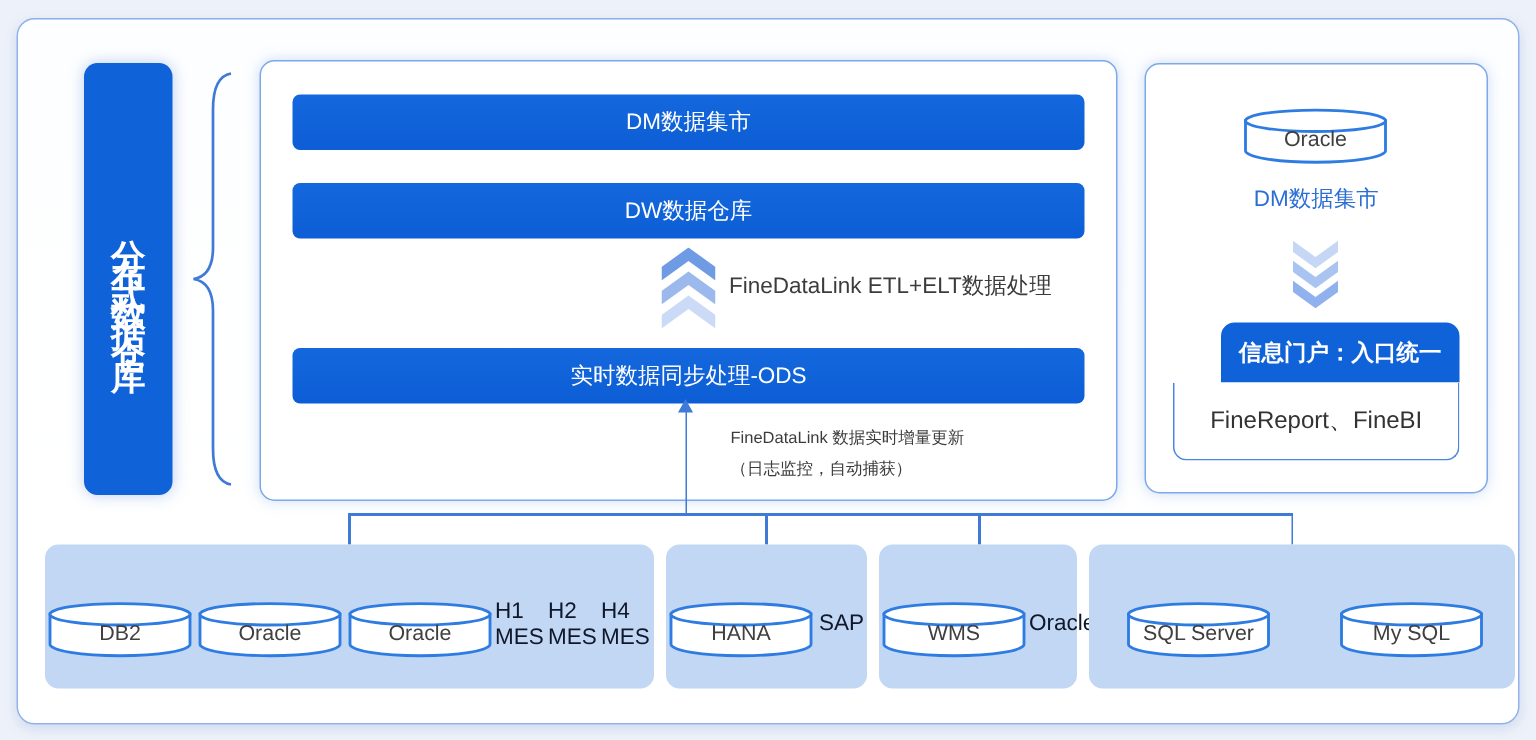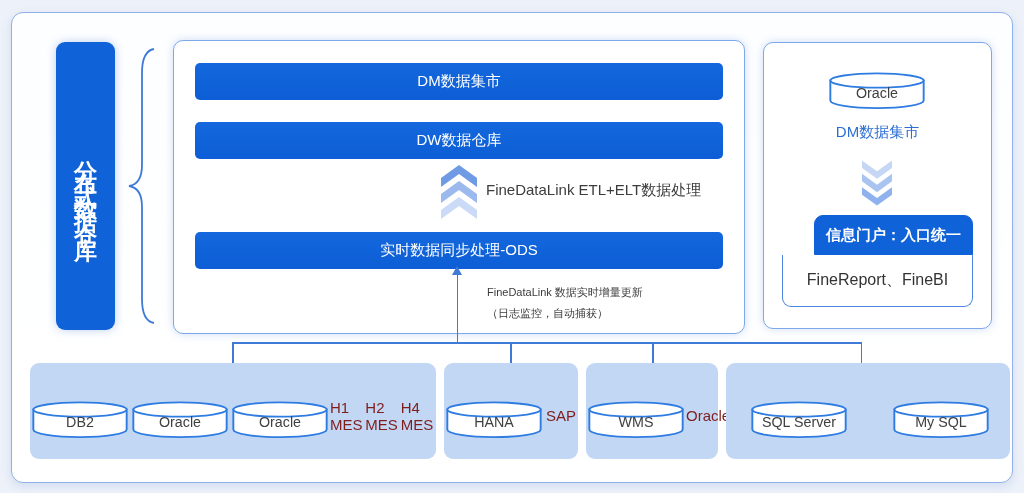--- a/index.html
+++ b/index.html
@@ -93,21 +93,21 @@
   .group{
     top:363px;height:96px;background:#c2d7f4;border-radius:9px;
     display:flex;flex-direction:row;align-items:center;
   }
   .g1{left:30px;width:406px;}
   .g2{left:444px;width:134px;}
   .g3{left:586px;width:132px;}
   .g4{left:726px;width:284px;}
   .cyl-row{display:flex;width:100%;justify-content:space-around;margin-top:17px;}
   .sys-row{display:flex;width:100%;justify-content:space-around;margin-top:9px;}
-  .sys-label{color:#7f1d1d;font-size:15px;}
+  .sys-label{color:#0f172a;font-size:15px;}
   .db-item{display:flex;flex-direction:column;align-items:center;}
   svg.cyl text{font-family:"Liberation Sans","DejaVu Sans",sans-serif;font-size:15px;fill:#404040;}
 </style>
 </head>
 <body>
 
 <div class="abs outer"></div>
 
 <div class="abs left-bar">
   <div class="vtext">分布式数据仓库</div>

